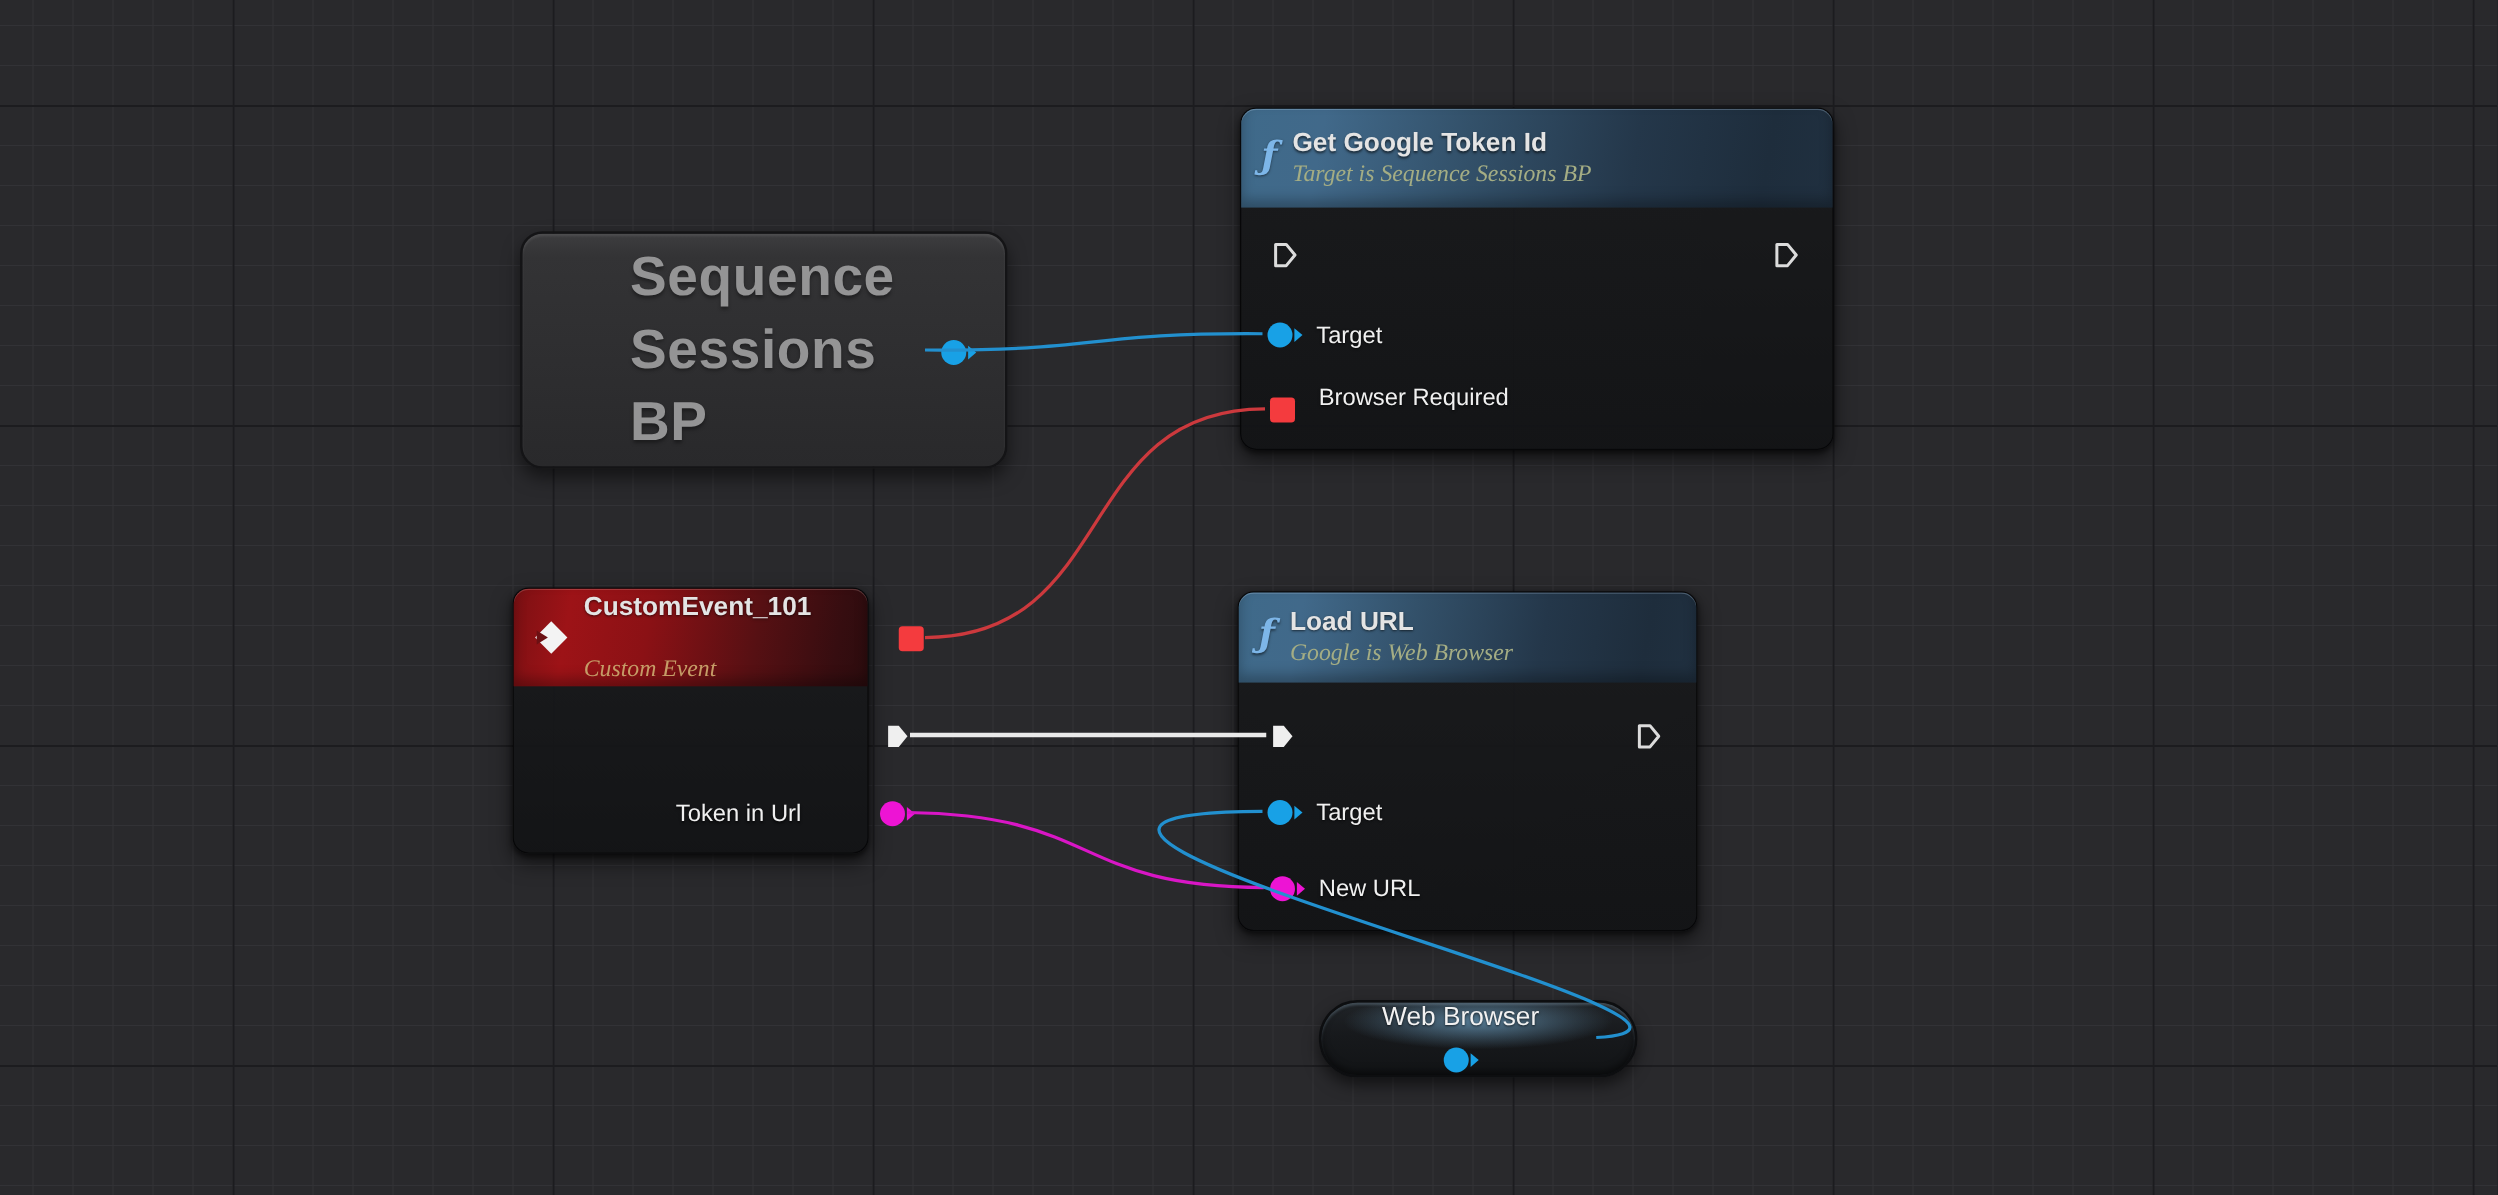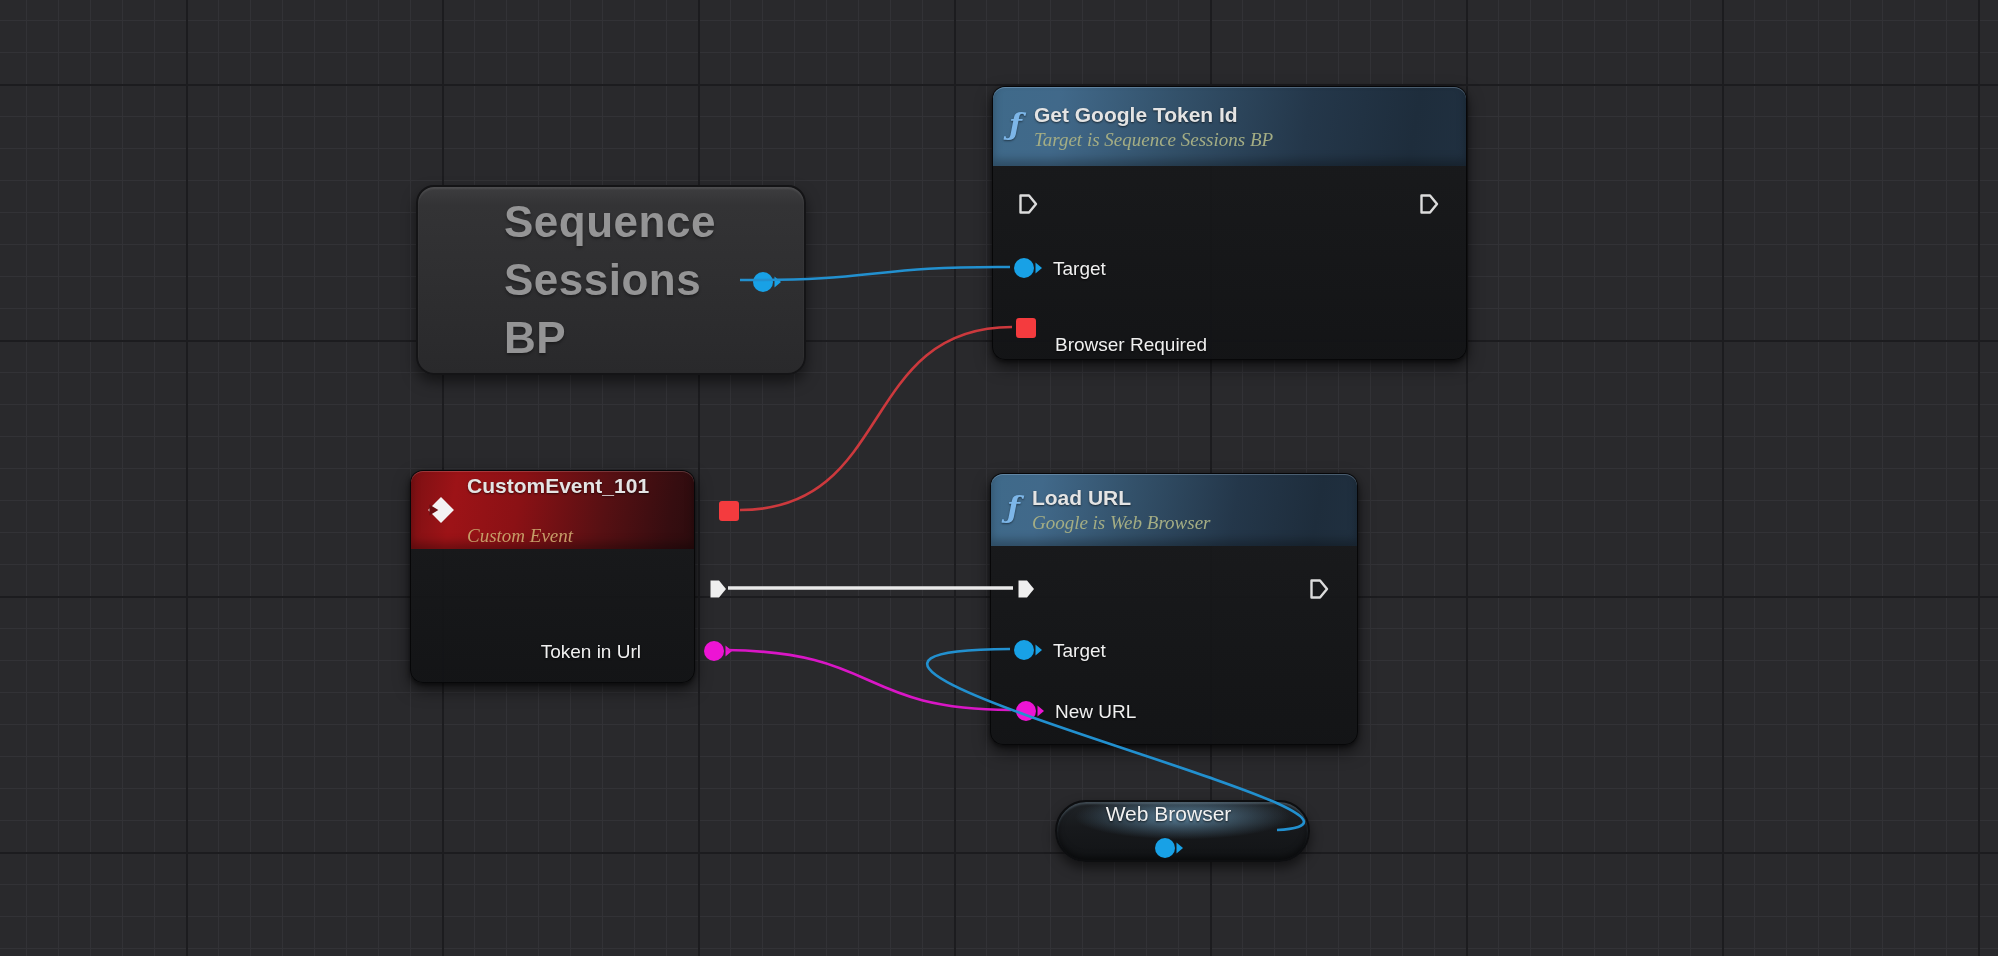--- a/index.html
+++ b/index.html
@@ -122,21 +122,21 @@
       <polygon points="3.5,3.5 12,3.5 19,12 12,20.5 3.5,20.5" fill="none" stroke-width="2.4" stroke-linejoin="round" stroke="#dcdcdc"></polygon>
     </svg>
     <svg class="pin" style="left:20px; top:169px;" width="30" height="24" viewBox="0 0 30 24">
       <circle cx="11" cy="12" r="10" fill="#18a1e6"></circle>
       <path d="M22.5 6.5 L29 12 L22.5 17.5 Z" fill="#18a1e6"></path>
     </svg>
     <span class="pin-label" style="left:60px; top:182px;">Target</span>
     <svg class="pin" style="left:22px; top:230px;" width="22" height="22" viewBox="0 0 22 22">
       <rect x="1" y="1" width="20" height="20" rx="3" fill="#f43b3e"></rect>
     </svg>
-    <span class="pin-label" style="left:62px; top:258px;">Browser Required</span>
+    <span class="pin-label" style="left:62px; top:232px;">Browser Required</span>
   </div>
 
   <div class="node" style="left:410px; top:470px; width:285px; height:213px;">
     <div class="node-header hdr-red" style="height:78px;">
       <svg width="28" height="28" viewBox="0 0 26 26">
         <path d="M13 1 L25 13 L13 25 L1 13 Z" fill="#f3f3f3"></path>
         <path d="M2.2 7.8 L10.5 13 L2.2 18.2 Z" fill="#6b1013"></path>
       </svg>
       <span class="hdr-text">
         <span class="node-title">CustomEvent_101</span>

